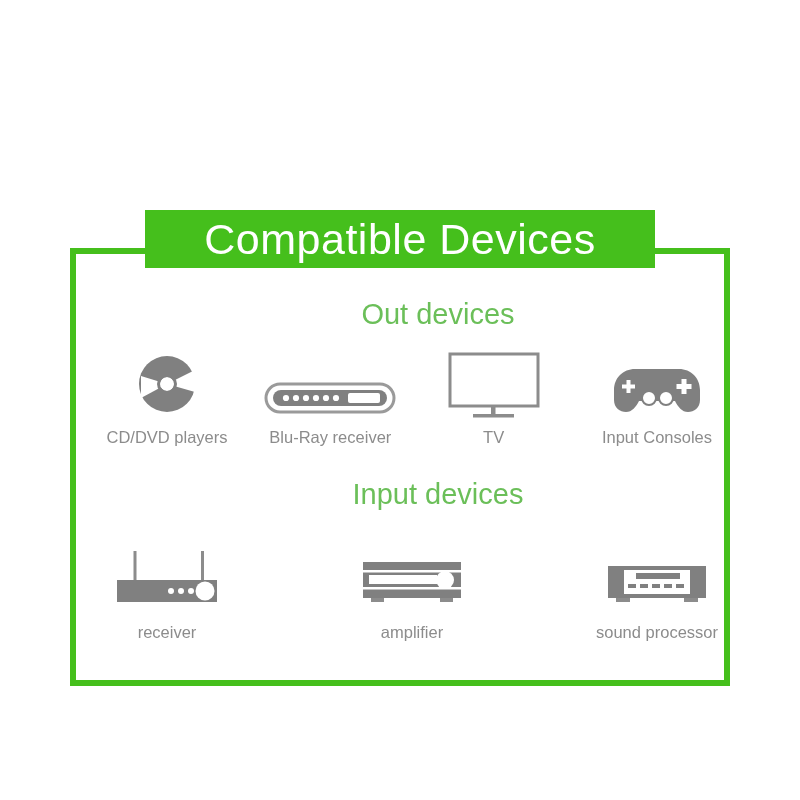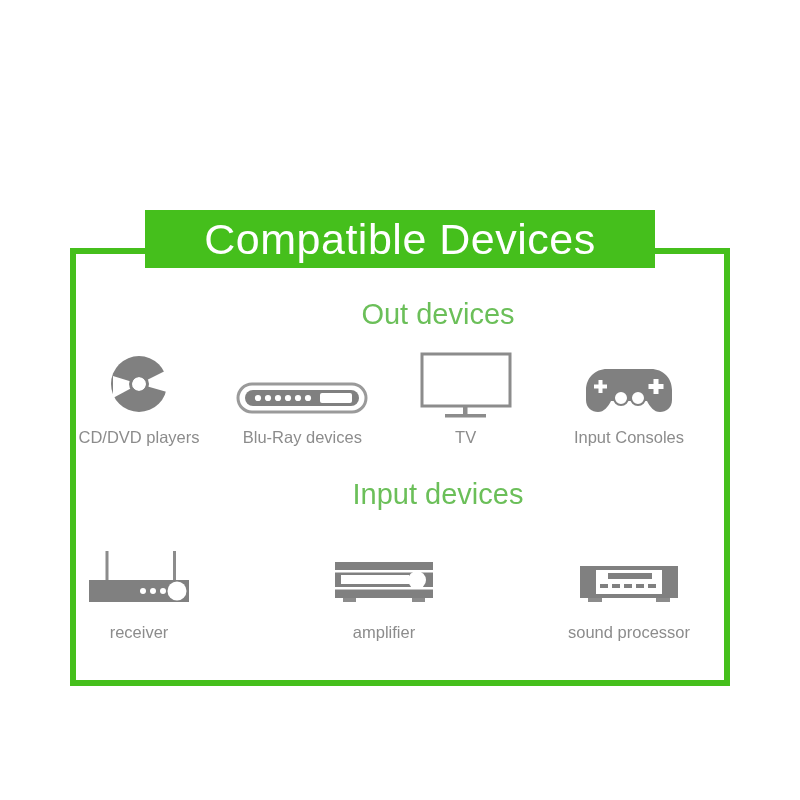--- a/index.html
+++ b/index.html
@@ -66,21 +66,21 @@
     font-size: 29px;
     font-weight: 400;
     line-height: 1;
   }
   #heading-out   { top: 264px; }
   #heading-input { top: 444px; }
 
   
   .device-row {
     position: absolute;
-    left: 64px;
+    left: 92px;
     width: 640px;
     display: flex;
     justify-content: space-between;
     align-items: flex-end;
   }
   #row-out   { top: 306px; }
   #row-input { top: 496px; gap: 6px; }
 
   .device-item {
     width: 150px;
@@ -144,21 +144,21 @@
           <rect x="9" y="14" width="114" height="16" rx="8" ry="8" fill="#808080"></rect>
           <circle cx="22" cy="22" r="3.1" fill="#ffffff"></circle>
           <circle cx="32" cy="22" r="3.1" fill="#ffffff"></circle>
           <circle cx="42" cy="22" r="3.1" fill="#ffffff"></circle>
           <circle cx="52" cy="22" r="3.1" fill="#ffffff"></circle>
           <circle cx="62" cy="22" r="3.1" fill="#ffffff"></circle>
           <circle cx="72" cy="22" r="3.1" fill="#ffffff"></circle>
           <rect x="84" y="17" width="32" height="10" rx="2" ry="2" fill="#ffffff"></rect>
         </svg>
       </div>
-      <div class="device-label">Blu-Ray devices</div>
+      <div class="device-label">Blu-Ray receiver</div>
     </div>
 
     <div class="device-item">
       <div class="icon-box">
         <svg width="100" height="70" viewBox="0 0 100 70" aria-hidden="true">
           <rect x="6" y="4" width="88" height="52" fill="none" stroke="#8c8c8c" stroke-width="3"></rect>
           <rect x="47" y="56" width="4.5" height="9" fill="#8c8c8c"></rect>
           <rect x="29" y="64" width="41" height="3.5" fill="#8c8c8c"></rect>
         </svg>
       </div>

